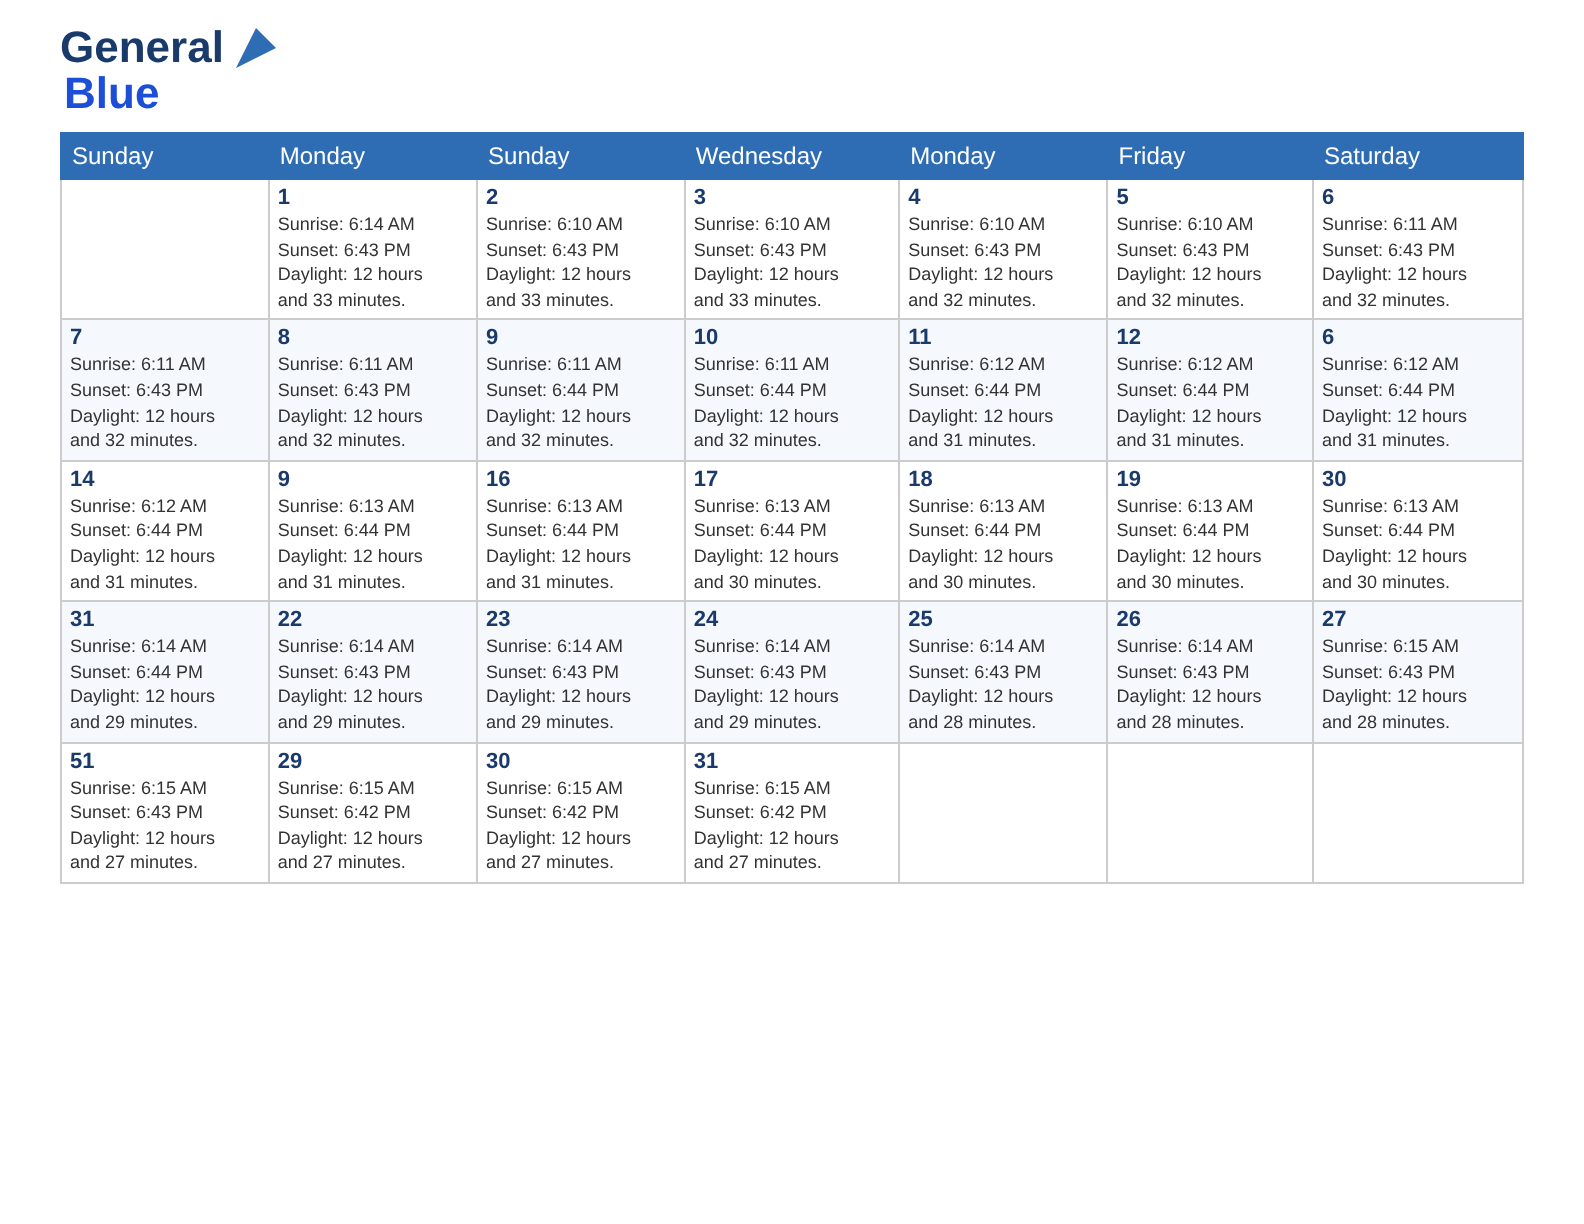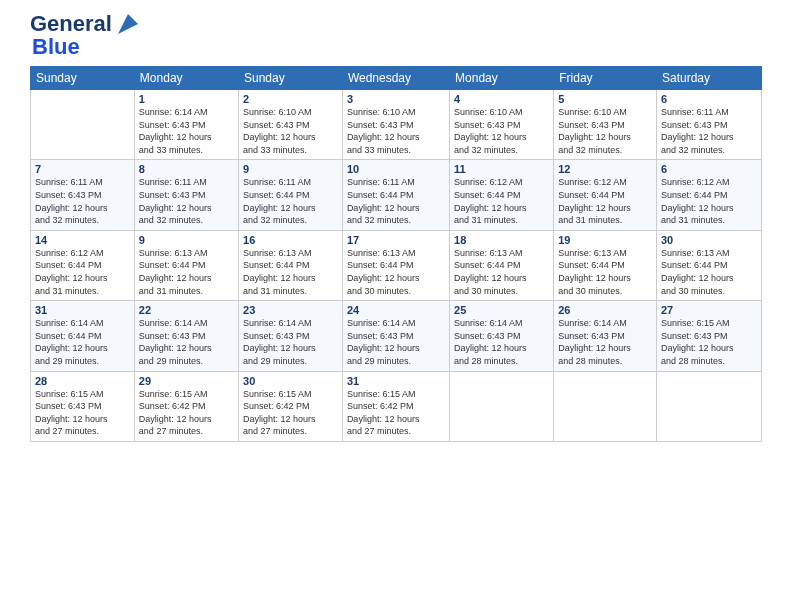--- a/index.html
+++ b/index.html
@@ -307,21 +307,21 @@
           <td>
             <div class="day-num">27</div>
             <div class="day-info" style="white-space: pre-line;">Sunrise: 6:15 AM
 Sunset: 6:43 PM
 Daylight: 12 hours
 and 28 minutes.</div>
           </td>
         </tr>
         <tr>
           <td>
-            <div class="day-num">28</div>
+            <div class="day-num">51</div>
             <div class="day-info" style="white-space: pre-line;">Sunrise: 6:15 AM
 Sunset: 6:43 PM
 Daylight: 12 hours
 and 27 minutes.</div>
           </td>
           <td>
             <div class="day-num">29</div>
             <div class="day-info" style="white-space: pre-line;">Sunrise: 6:15 AM
 Sunset: 6:42 PM
 Daylight: 12 hours

